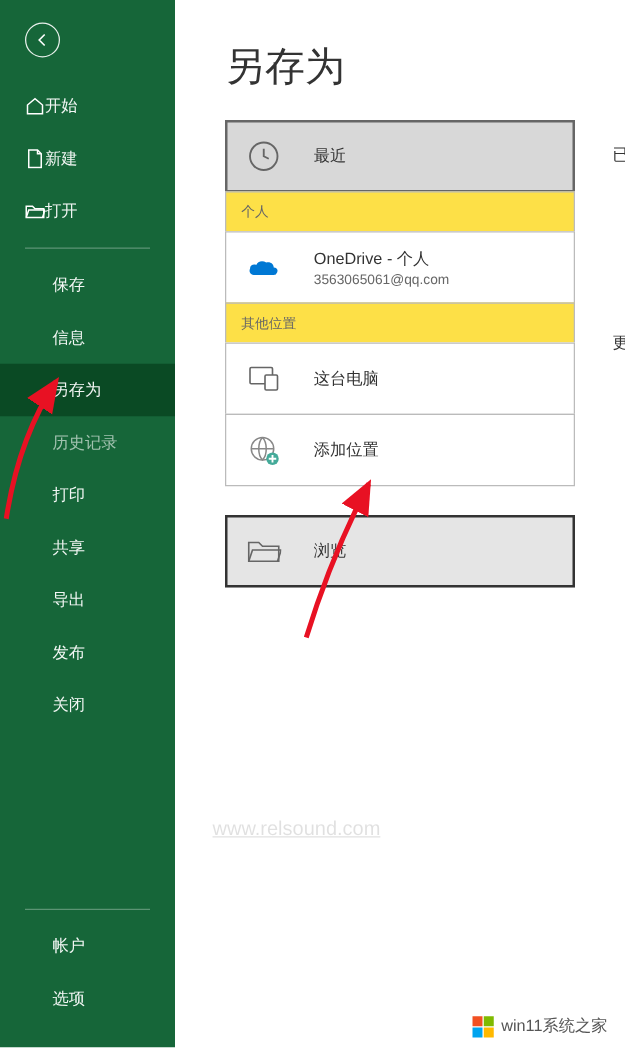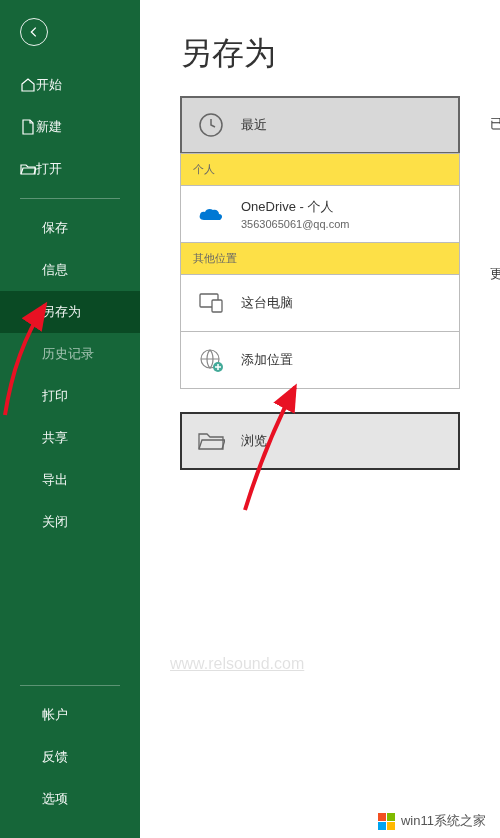--- a/index.html
+++ b/index.html
@@ -96,21 +96,21 @@
       font-size: 11px;
       color: #666;
       padding: 8px 12px;
       background: #fde047;
       border: 1px solid #bbb;
       border-bottom: none;
     }
     .location-item {
       display: flex;
       align-items: center;
-      gap: 14px;
+      gap: 24px;
       padding: 12px 14px;
       border: 1px solid #bbb;
       background: #fff;
       cursor: pointer;
       margin-bottom: -1px;
     }
     .location-item.selected {
       background: #d8d8d8;
       border: 2px solid #666;
       padding: 11px 13px;
@@ -242,31 +242,31 @@
   <div class="sidebar-item indent">
     <span>打印</span>
   </div>
   <div class="sidebar-item indent">
     <span>共享</span>
   </div>
   <div class="sidebar-item indent">
     <span>导出</span>
   </div>
   <div class="sidebar-item indent">
+    <span>发布</span>
+  </div>
+  <div class="sidebar-item indent">
     <span>关闭</span>
   </div>
 
   <div class="spacer"></div>
 
   <div class="separator"></div>
   <div class="sidebar-item indent">
     <span>帐户</span>
-  </div>
-  <div class="sidebar-item indent">
-    <span>反馈</span>
   </div>
   <div class="sidebar-item indent">
     <span>选项</span>
   </div>
   <div style="height:18px;"></div>
 </div>
 
 <div class="main">
   <div class="page-title">另存为</div>
 

